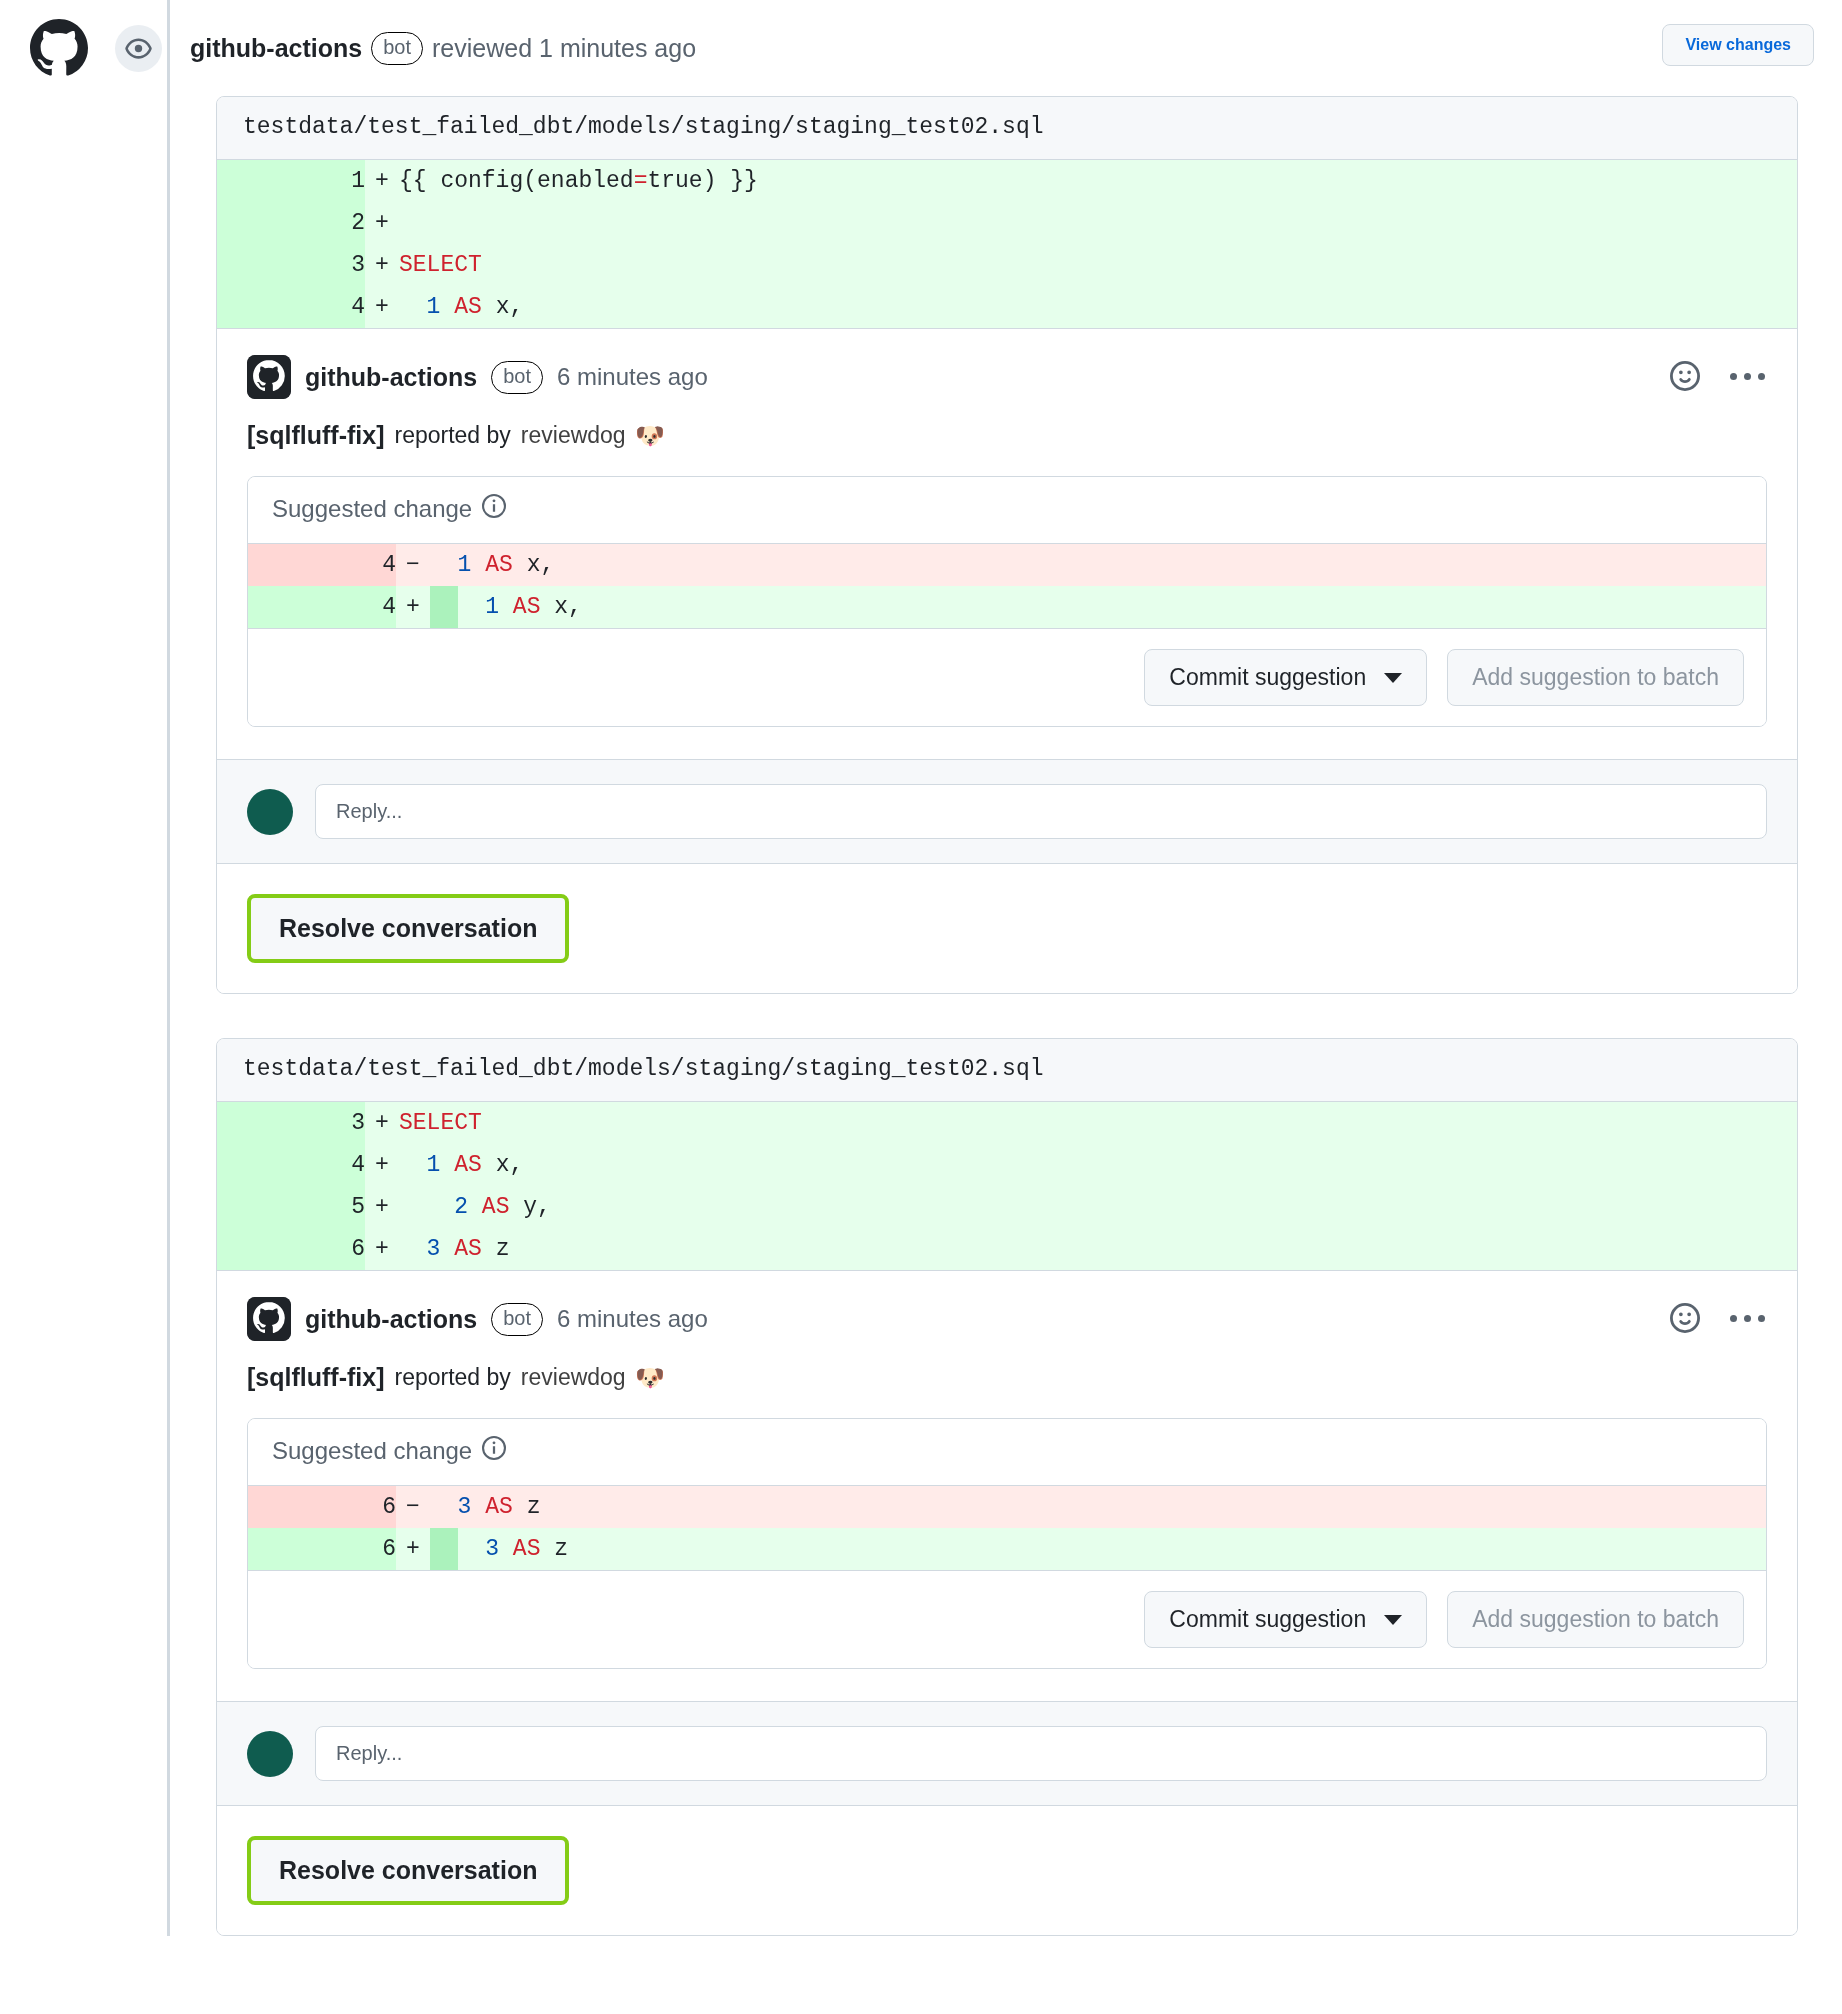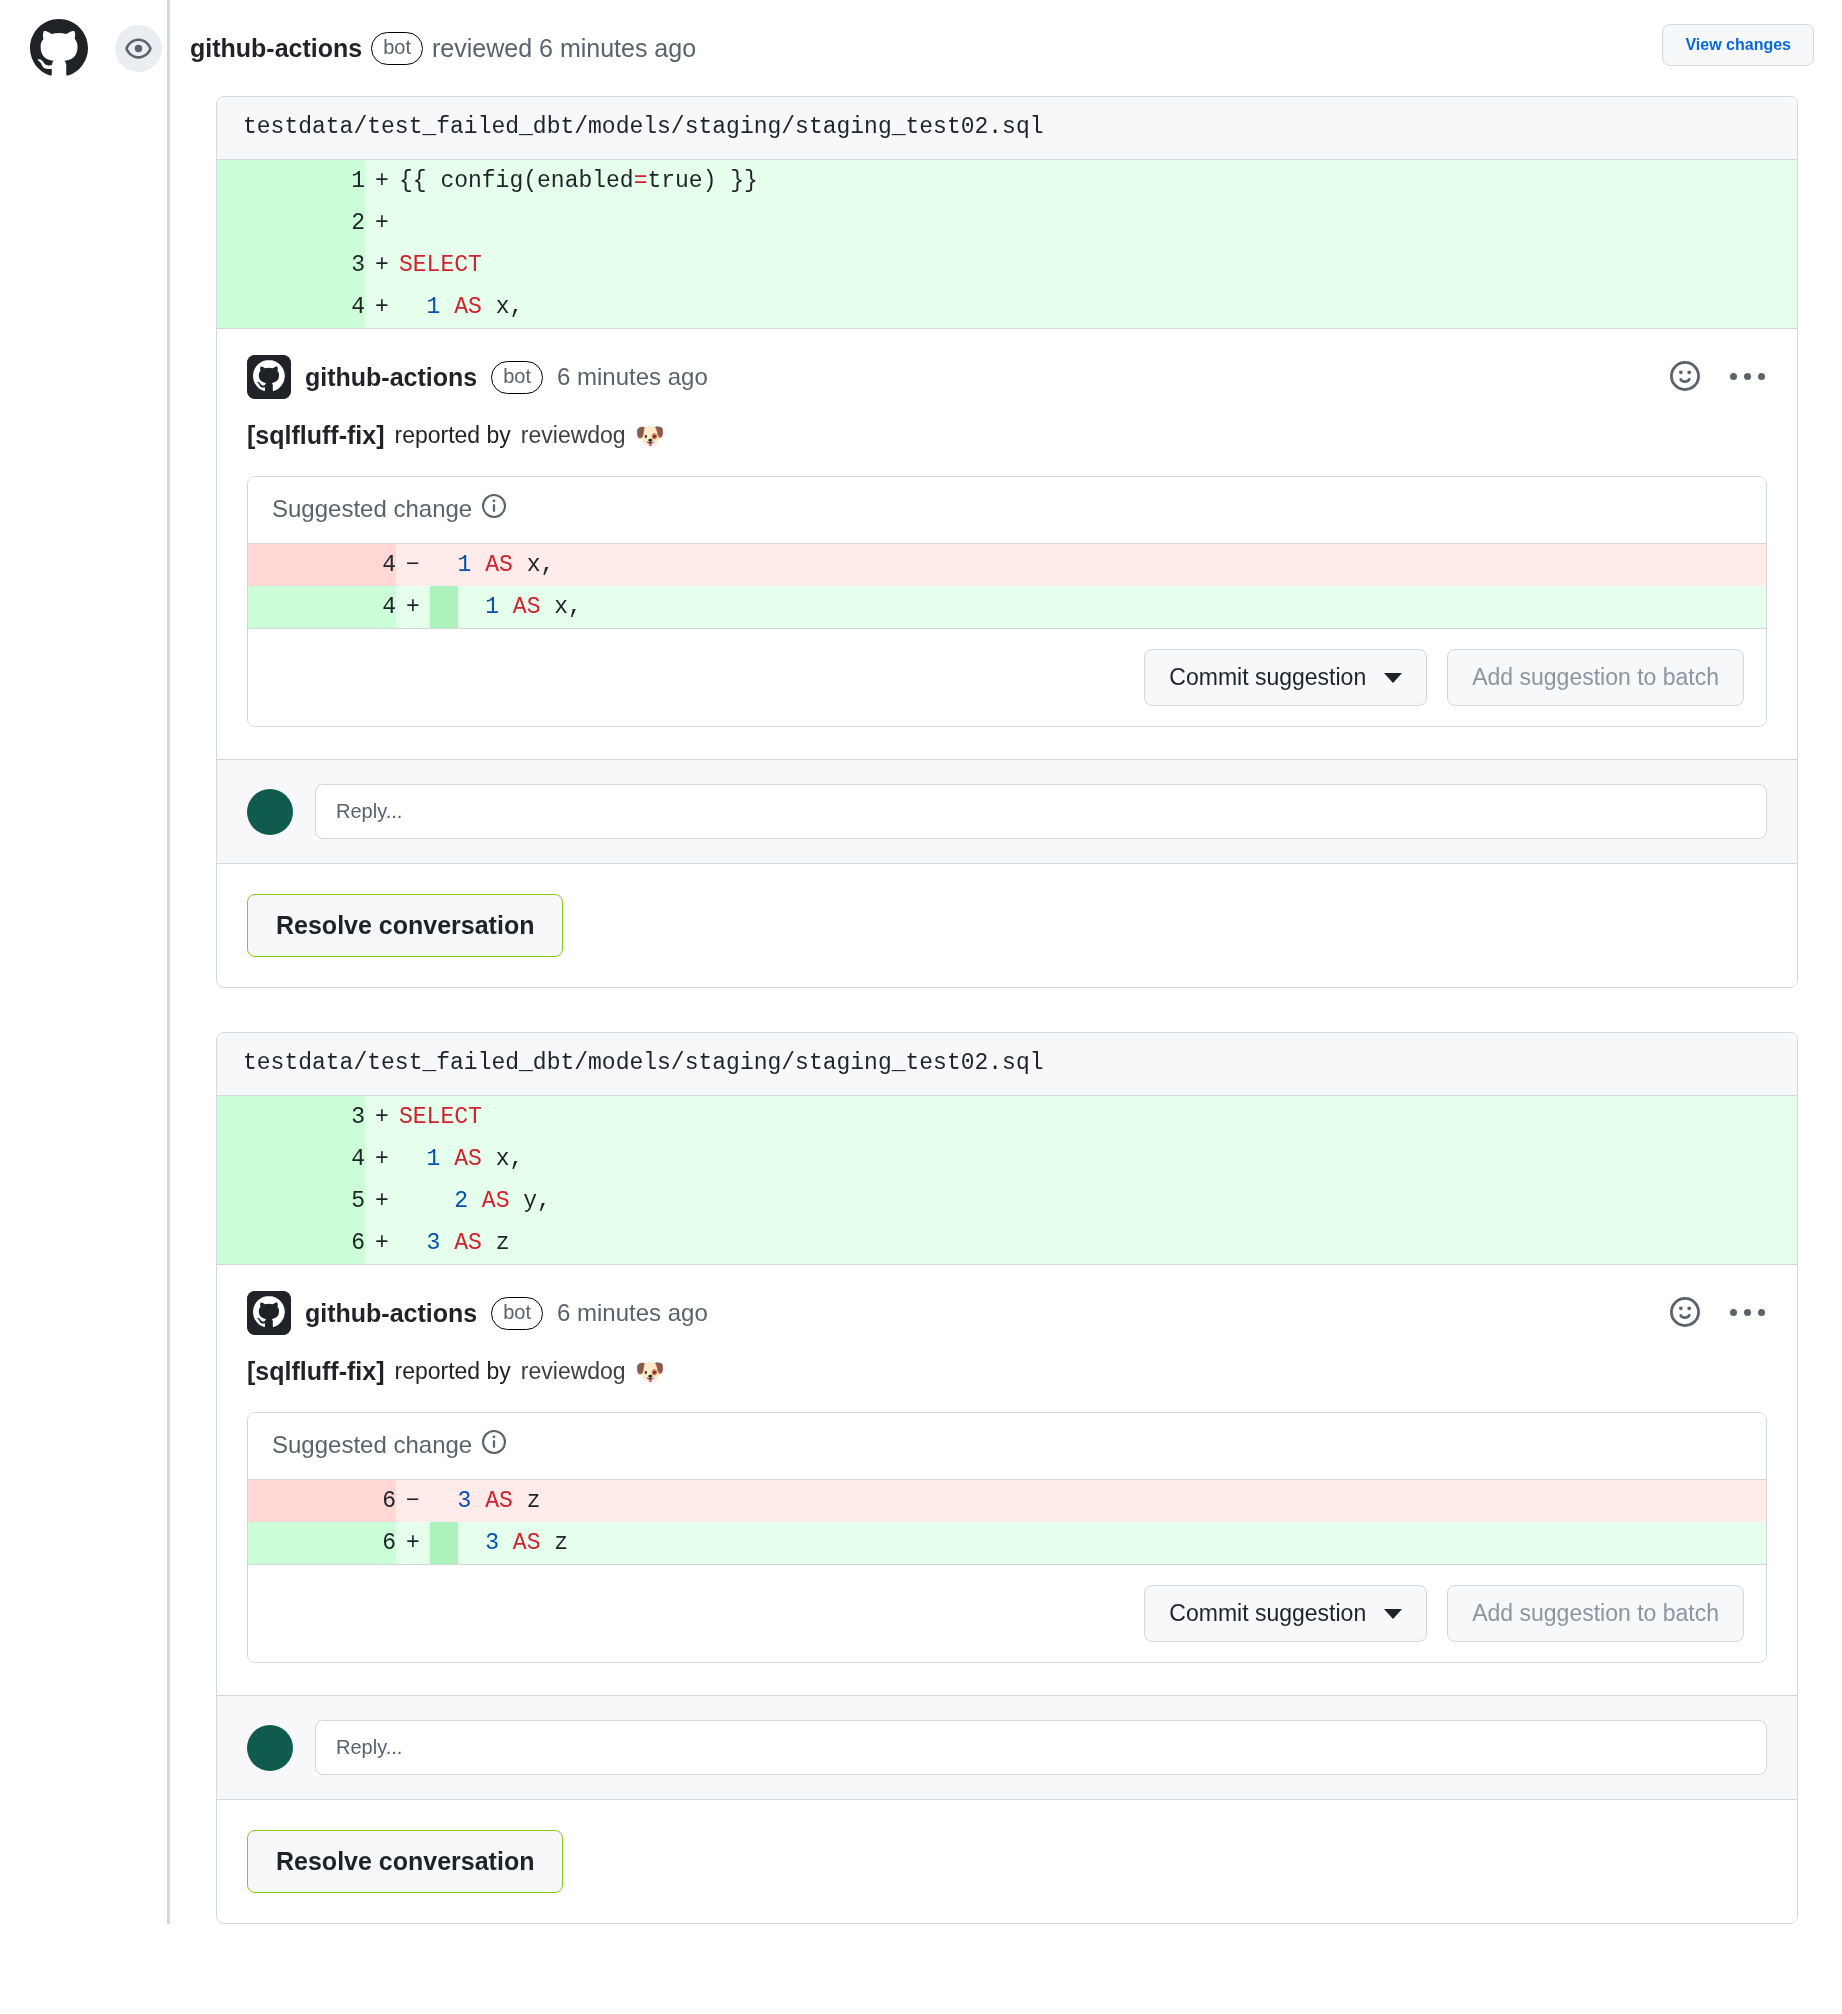--- a/index.html
+++ b/index.html
@@ -259,21 +259,21 @@
     border-top: 1px solid #d1d9e0;
     background: #ffffff;
     padding: 30px;
   }
   .resolve-btn {
     font-family: "Liberation Sans", sans-serif;
     font-size: 25px;
     font-weight: 600;
     color: #1f2328;
     background: #f6f8fa;
-    border: 1px solid #84cc16;
+    border: 4px solid #84cc16;
     border-radius: 8px;
     padding: 16px 28px;
     cursor: pointer;
   }
 </style>
 </head>
 <body>
 
 <div class="page">
 
@@ -289,21 +289,21 @@
 
     <div class="eye-badge">
       <svg viewBox="0 0 16 16" aria-hidden="true">
         <path d="M8 2c3.5 0 6.4 2.3 7.7 5.4.2.4.2.8 0 1.2C14.4 11.7 11.5 14 8 14S1.6 11.7.3 8.6a1.5 1.5 0 0 1 0-1.2C1.6 4.3 4.5 2 8 2Zm0 1.5c-2.8 0-5.2 1.8-6.3 4.5C2.8 10.7 5.2 12.5 8 12.5s5.2-1.8 6.3-4.5C13.2 5.3 10.8 3.5 8 3.5ZM8 5.8a2.2 2.2 0 1 1 0 4.4 2.2 2.2 0 0 1 0-4.4Z"></path>
       </svg>
     </div>
 
     <div class="review-text">
       <span class="who">github-actions</span>
       <span class="bot-tag">bot</span>
-      <span>reviewed 6 minutes ago</span>
+      <span>reviewed 1 minutes ago</span>
     </div>
 
     <button class="view-changes">View changes</button>
   </div>
 
   <div id="threads-root">
       <div class="thread">
         <div class="file-header">testdata/test_failed_dbt/models/staging/staging_test02.sql</div>
         <table class="diff">
           <tbody>

